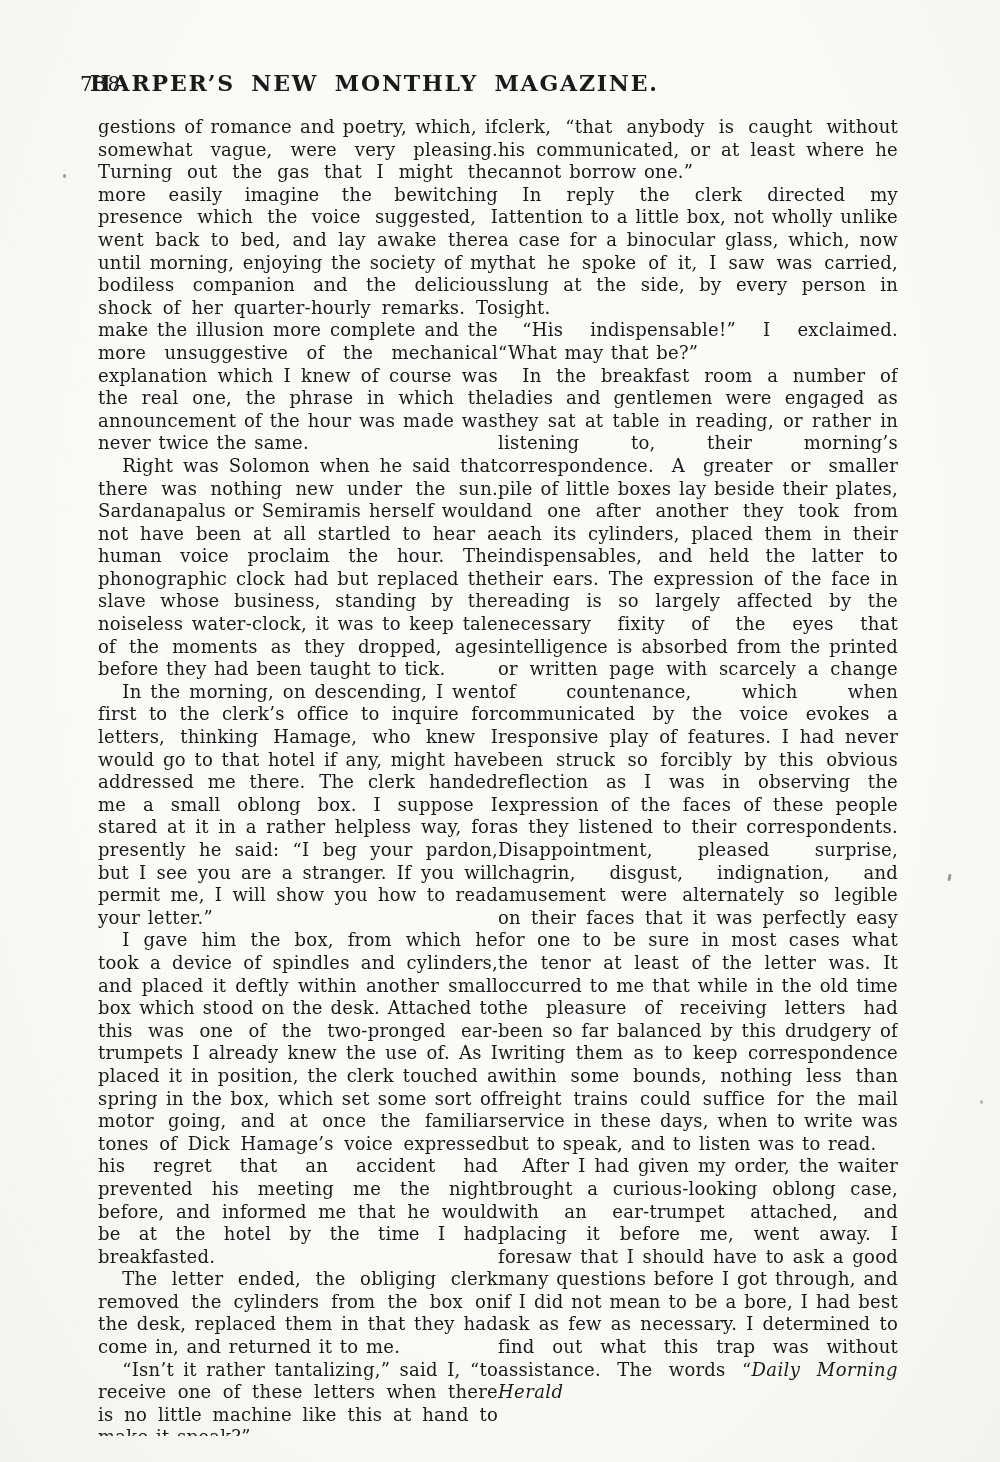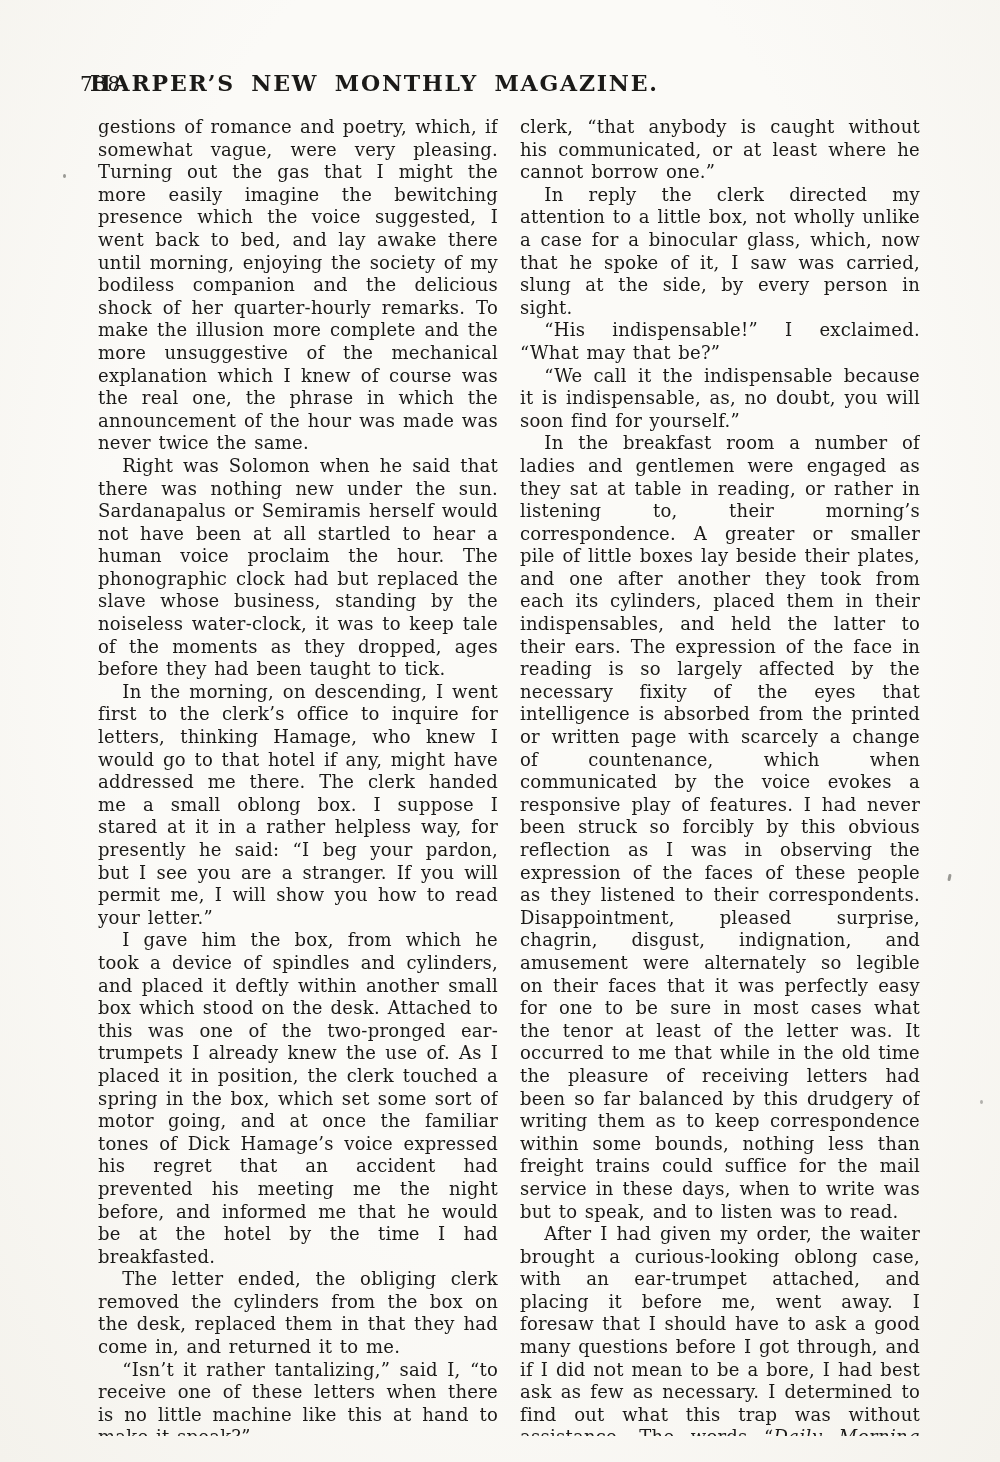--- a/index.html
+++ b/index.html
@@ -38,21 +38,20 @@
     letter-spacing: 1.8px;
     word-spacing: 7px;
     white-space: nowrap;
   }
   .columns {
     position: absolute;
     top: 116px;
     left: 98px;
     width: 822px;
     display: flex;
-    gap: 22px;
   }
   .col {
     width: 400px;
     height: 1320px;
     overflow: hidden;
     text-align: justify;
     font-size: 18px;
     line-height: 22.6px;
     letter-spacing: 0.25px;
     word-spacing: 1.6px;
@@ -82,21 +81,20 @@
         <p class="para indent"><span>Right was Solomon when he said that there was nothing new under the sun. Sardanapalus or Semiramis herself would not have been at all startled to hear a human voice proclaim the hour. The phonographic clock had but replaced the slave whose business, standing by the noiseless water-clock, it was to keep tale of the moments as they dropped, ages before they had been taught to tick.</span></p>
         <p class="para indent"><span>In the morning, on descending, I went first to the clerk’s office to inquire for letters, thinking Hamage, who knew I would go to that hotel if any, might have addressed me there. The clerk handed me a small oblong box. I suppose I stared at it in a rather helpless way, for presently he said: “I beg your pardon, but I see you are a stranger. If you will permit me, I will show you how to read your letter.”</span></p>
         <p class="para indent"><span>I gave him the box, from which he took a device of spindles and cylinders, and placed it deftly within another small box which stood on the desk. Attached to this was one of the two-pronged ear-trumpets I already knew the use of. As I placed it in position, the clerk touched a spring in the box, which set some sort of motor going, and at once the familiar tones of Dick Hamage’s voice expressed his regret that an accident had prevented his meeting me the night before, and informed me that he would be at the hotel by the time I had breakfasted.</span></p>
         <p class="para indent"><span>The letter ended, the obliging clerk removed the cylinders from the box on the desk, replaced them in that they had come in, and returned it to me.</span></p>
         <p class="para indent"><span>“Isn’t it rather tantalizing,” said I, “to receive one of these letters when there is no little machine like this at hand to make it speak?”</span></p>
       </section>
     <section class="col">
         <p class="para"><span>clerk, “that anybody is caught without his communicated, or at least where he cannot borrow one.”</span></p>
         <p class="para indent"><span>In reply the clerk directed my attention to a little box, not wholly unlike a case for a binocular glass, which, now that he spoke of it, I saw was carried, slung at the side, by every person in sight.</span></p>
         <p class="para indent"><span>“His indispensable!” I exclaimed. “What may that be?”</span></p>
-        <p class="para indent"><span>“We call it the indispensable because it is indispensable, as, no doubt, you will soon find for yourself.”</span></p>
         <p class="para indent"><span>In the breakfast room a number of ladies and gentlemen were engaged as they sat at table in reading, or rather in listening to, their morning’s correspondence. A greater or smaller pile of little boxes lay beside their plates, and one after another they took from each its cylinders, placed them in their indispensables, and held the latter to their ears. The expression of the face in reading is so largely affected by the necessary fixity of the eyes that intelligence is absorbed from the printed or written page with scarcely a change of countenance, which when communicated by the voice evokes a responsive play of features. I had never been struck so forcibly by this obvious reflection as I was in observing the expression of the faces of these people as they listened to their correspondents. Disappointment, pleased surprise, chagrin, disgust, indignation, and amusement were alternately so legible on their faces that it was perfectly easy for one to be sure in most cases what the tenor at least of the letter was. It occurred to me that while in the old time the pleasure of receiving letters had been so far balanced by this drudgery of writing them as to keep correspondence within some bounds, nothing less than freight trains could suffice for the mail service in these days, when to write was but to speak, and to listen was to read.</span></p>
         <p class="para indent"><span>After I had given my order, the waiter brought a curious-looking oblong case, with an ear-trumpet attached, and placing it before me, went away. I foresaw that I should have to ask a good many questions before I got through, and if I did not mean to be a bore, I had best ask as few as necessary. I determined to find out what this trap was without assistance. The words “</span><em>Daily Morning Herald</em></p>
       </section>
   </main>
 
   <span class="artifact a1"></span>
   <span class="artifact a2"></span>
   <span class="artifact a3"></span>
 
 </div>

